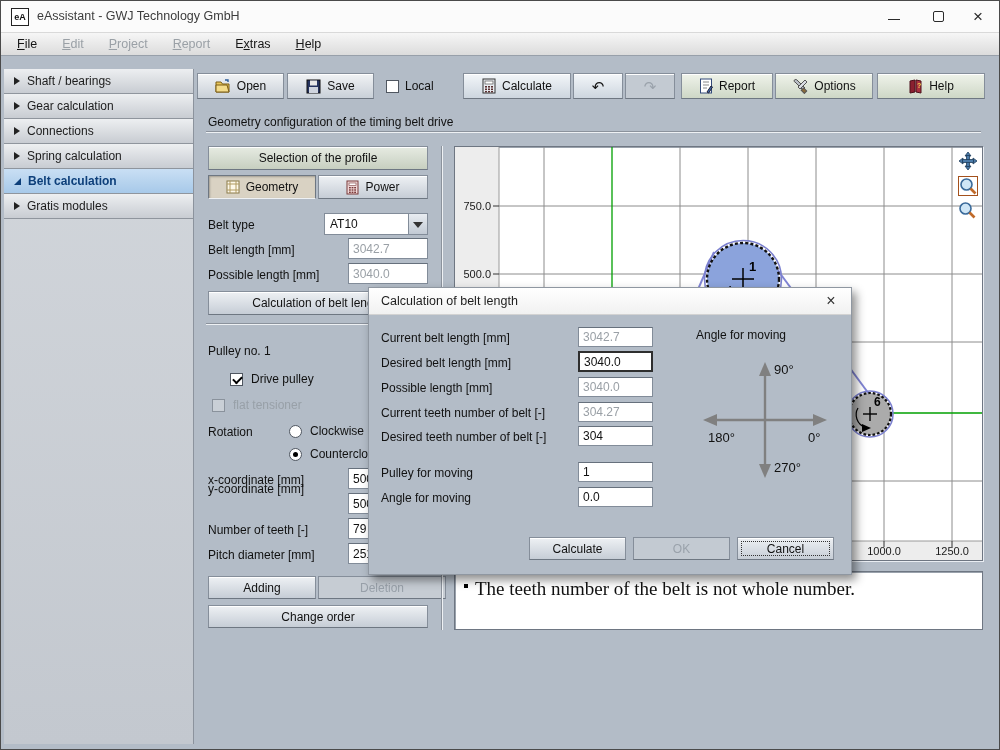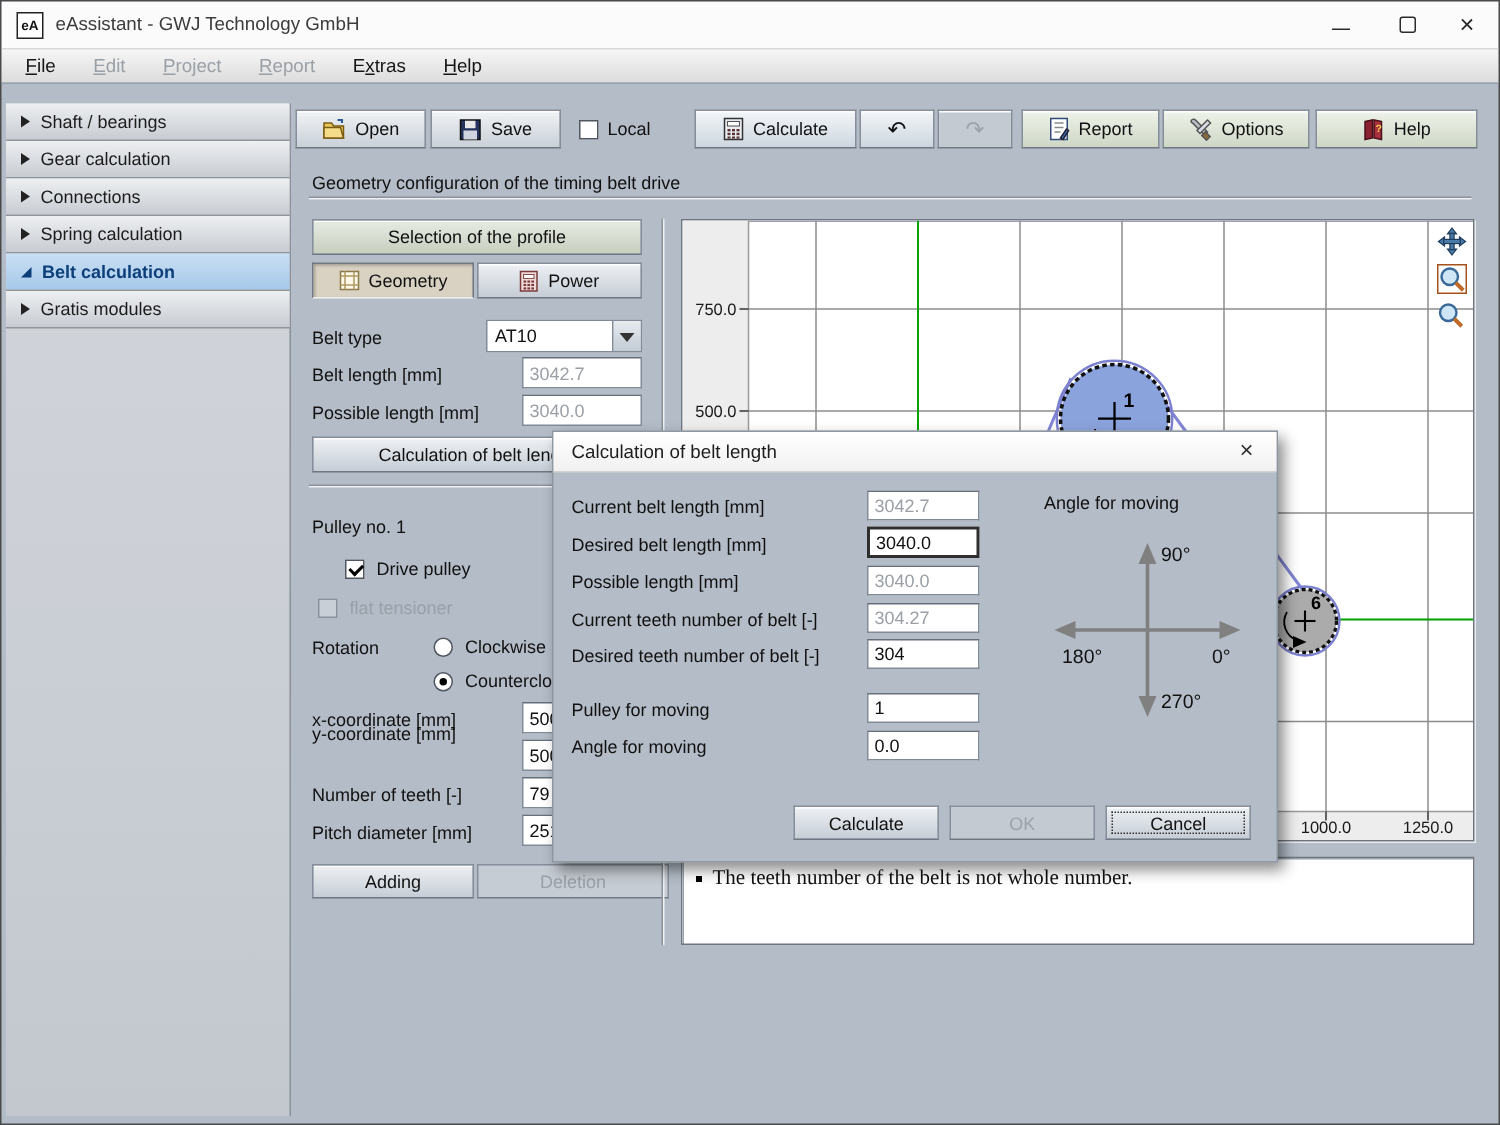--- a/index.html
+++ b/index.html
@@ -72,21 +72,21 @@
   .check-row.dim{color:#98a0a8;}
   
   .chart{position:absolute;left:453px;top:145px;width:529px;height:415px;background:#fff;
     border:1px solid #6e7682;box-shadow:inset 1px 1px 0 #9aa2ac, 1px 1px 0 #e9edf2;}
   .chart-tools{position:absolute;left:957px;top:150px;width:22px;}
   .ct-icon{width:20px;height:20px;margin-bottom:5px;position:relative;}
   .ct-icon.sel{border:1px solid #a4511c;}
   
   .msgbox{position:absolute;left:453px;top:570px;width:529px;height:59px;background:#fff;
     border:1px solid #6e7682;box-shadow:inset 1px 1px 0 #9aa2ac;padding:6px 8px;}
-  .msg-line{font-family:"Liberation Serif", serif;font-size:14px;color:#111;margin-bottom:5px;position:relative;padding-left:12px;}
+  .msg-line{font-family:"Liberation Serif", serif;font-size:19px;color:#111;margin-bottom:5px;position:relative;padding-left:12px;}
   .msg-line::before{content:"";position:absolute;left:1px;top:6px;width:4px;height:4px;background:#000;}
   
   .dialog{position:absolute;left:367px;top:286px;width:484px;height:288px;background:#b3bcc7;
     border:1px solid #8f97a1;box-shadow:4px 5px 9px rgba(0,0,0,.45);z-index:100;}
   .dlg-title{position:absolute;left:0;top:0;width:100%;height:27px;background:linear-gradient(#ffffff,#f1f1f1);
     border-bottom:1px solid #d2d2d2;font-size:12.5px;color:#1d1d1d;padding:6px 0 0 12px;}
   .dlg-close{position:absolute;right:10px;top:4px;font-size:16px;color:#333;width:20px;text-align:center;}
   .dlg-lbl{position:absolute;font-size:12px;color:#111;white-space:nowrap;}
   .dlg-field{position:absolute;left:209px;width:75px;height:20px;background:#fff;border:1px solid #828c99;border-top-color:#66707c;
     font-family:"Liberation Sans",sans-serif;font-size:12px;color:#111;padding:0 4px;}
@@ -310,20 +310,23 @@
 
   <div class="lbl" style="left:207px;top:547px;">Pitch diameter [mm]</div>
   <input class="field" style="left: 347px; top: 542px; width: 80px;" readonly="" value="251">
 
   <div class="btn" style="left:207px;top:575px;width:108px;height:23px;">
     <span>Adding</span>
   </div>
   <div class="btn disabled" style="left:317px;top:575px;width:128px;height:23px;">
     <span>Deletion</span>
   </div>
+  <div class="btn" style="left:207px;top:604px;width:220px;height:23px;">
+    <span>Change order</span>
+  </div>
 
   <div class="vgroove" style="left:440px;top:145px;height:484px;"></div>
 
   <div class="chart">
     <svg width="527" height="413" viewBox="0 0 527 413">
 
       <rect x="0" y="0" width="44" height="413" fill="#ededed"></rect>
       <rect x="44" y="394" width="483" height="19" fill="#ededed"></rect>
       <line x1="44" y1="0" x2="44" y2="413" stroke="#9a9a9a"></line>
       <line x1="44" y1="394" x2="527" y2="394" stroke="#9a9a9a"></line>

